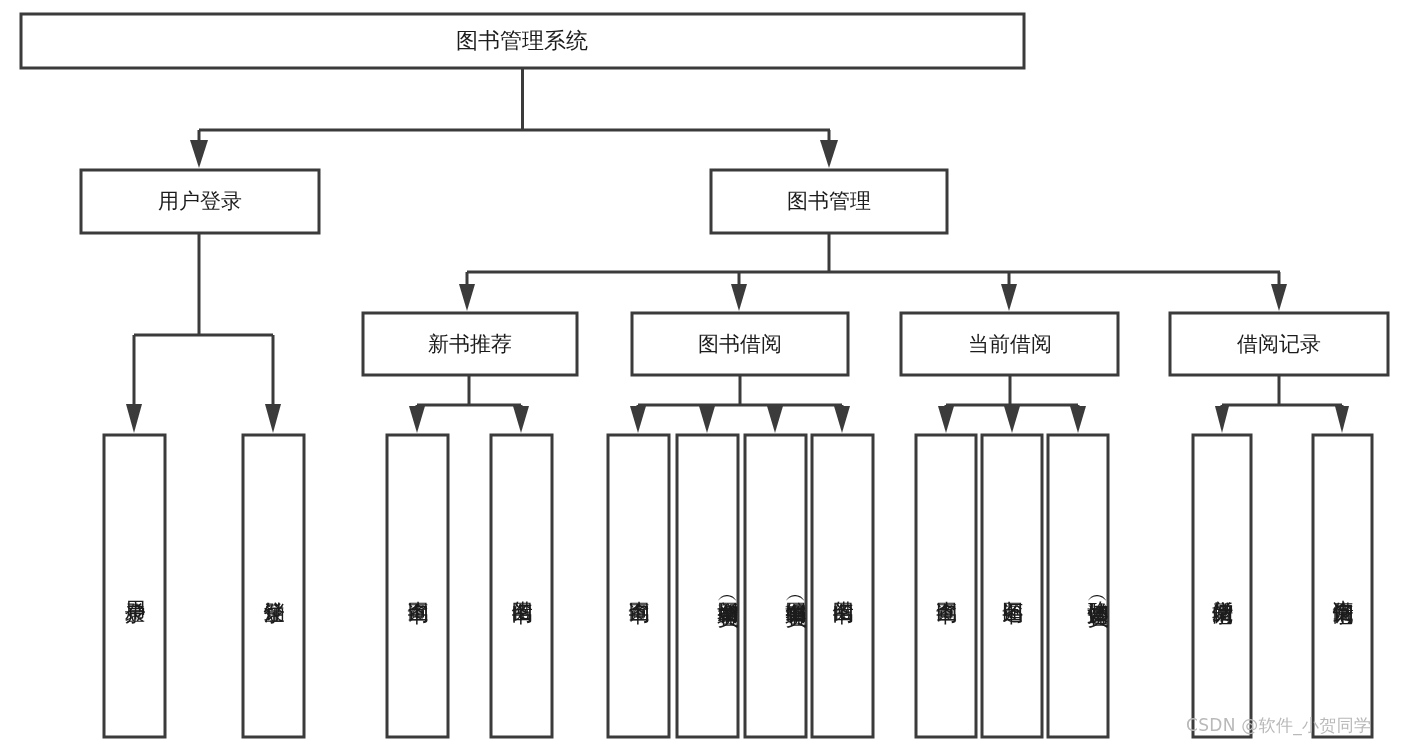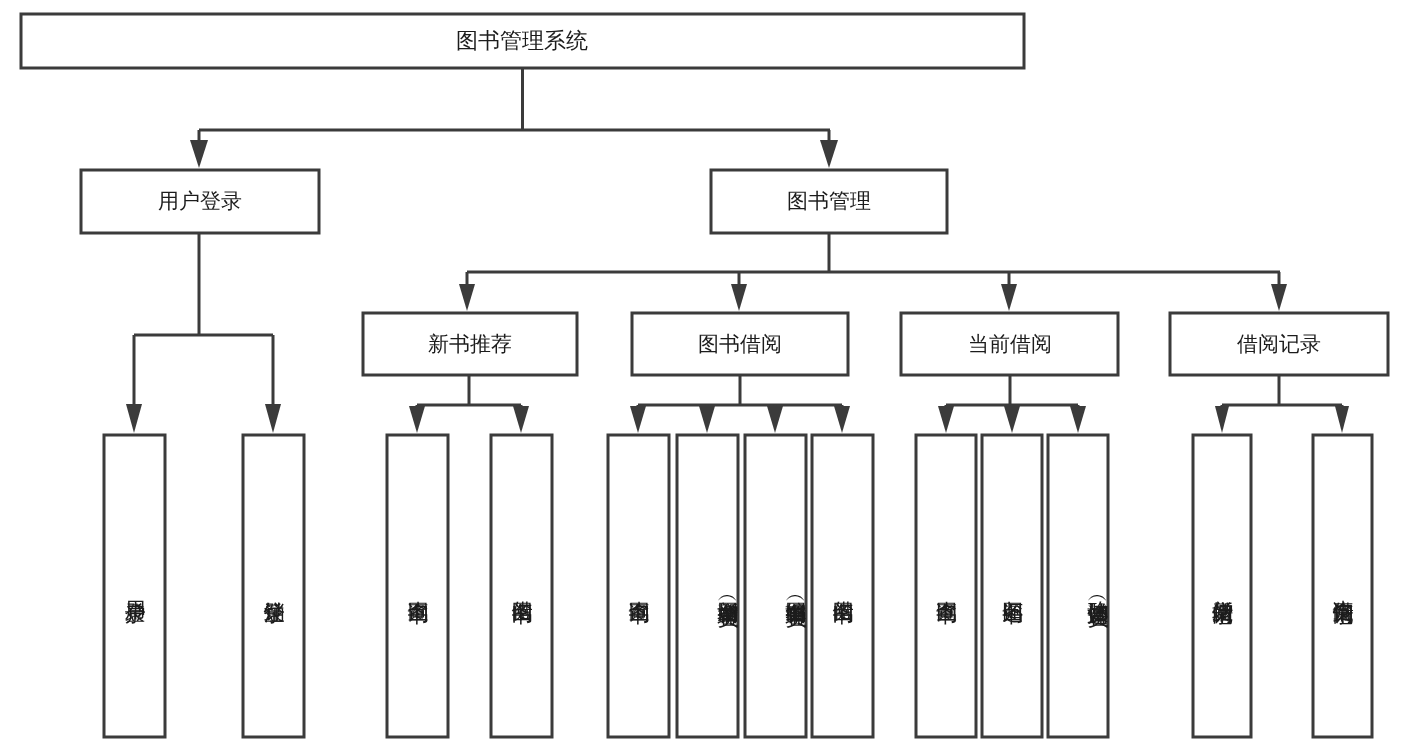--- a/index.html
+++ b/index.html
@@ -212,14 +212,15 @@
   <div class="vtext" style="left:745px; top:435px; width:61px; height:302px; align-items:flex-start; padding-top:4px; box-sizing:border-box;">编辑图书（管理员）</div>
   <div class="vtext" style="left:812px; top:435px; width:61px; height:302px;">借阅图书</div>
 
   <div class="vtext" style="left:916px; top:435px; width:60px; height:302px;">查询图书</div>
   <div class="vtext" style="left:982px; top:435px; width:60px; height:302px;">归还图书</div>
   <div class="vtext" style="left:1048px; top:435px; width:60px; height:302px; align-items:flex-start; padding-top:4px; box-sizing:border-box;">确认归还（管理员）</div>
 
   <div class="vtext" style="left:1193px; top:435px; width:58px; height:302px;">新增借阅记录</div>
   <div class="vtext" style="left:1313px; top:435px; width:59px; height:302px;">查询借阅记录</div>
 
+  <div class="watermark">CSDN @软件_小贺同学</div>
 
 </div>
 
 </body></html>

